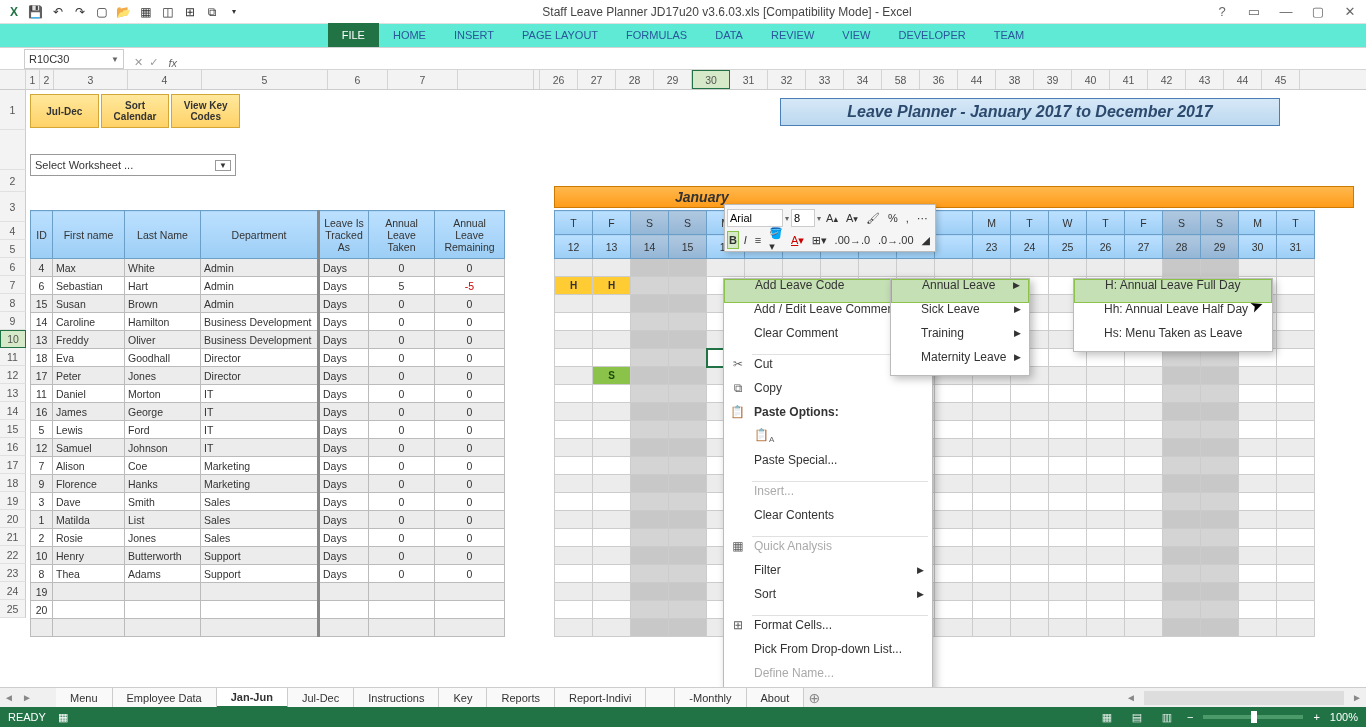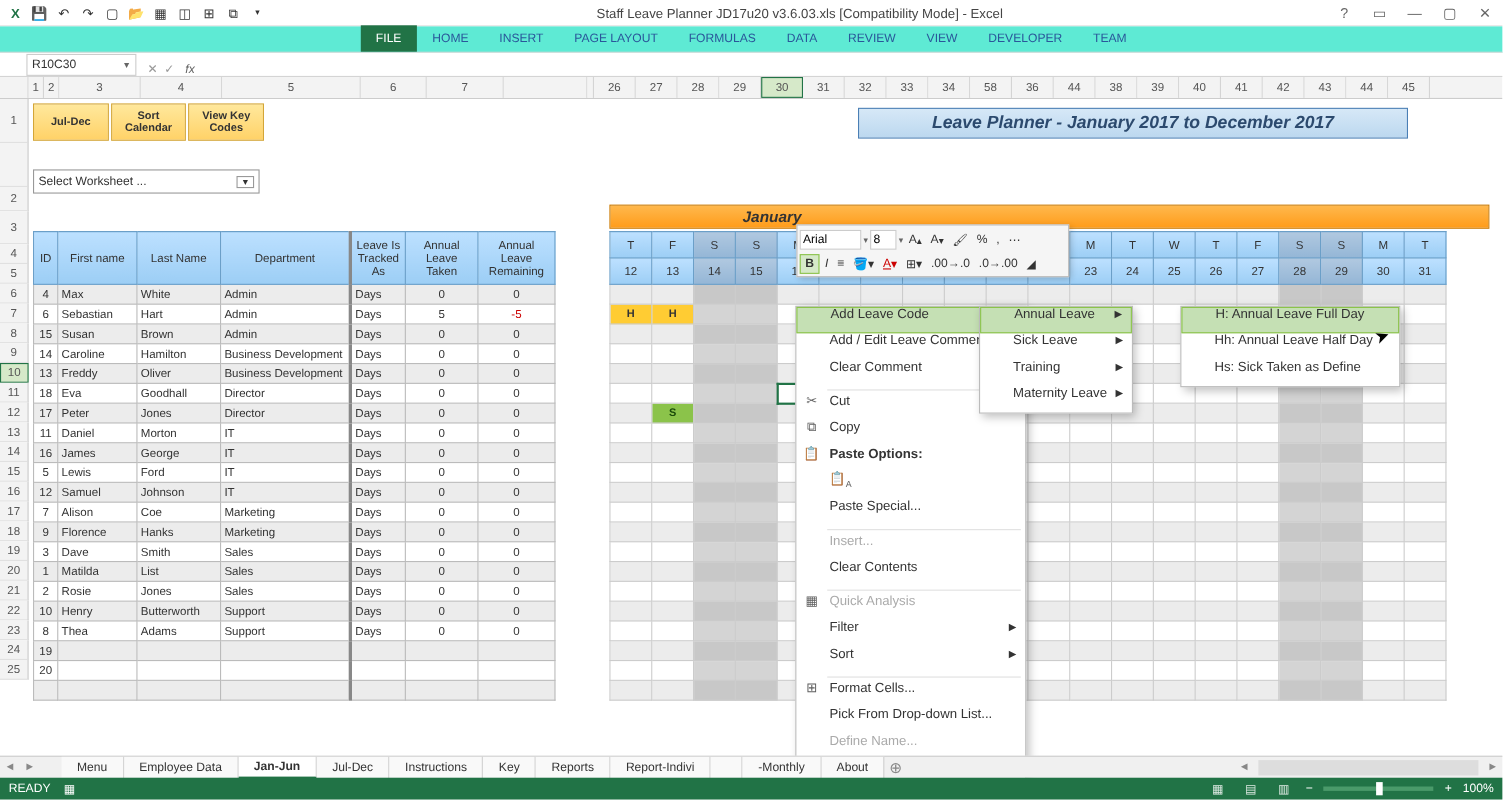--- a/index.html
+++ b/index.html
@@ -69,21 +69,21 @@
 .calgrid th.wknd { background: linear-gradient(#b0c8e0,#94b6d6); }
 .calgrid td { border: 1px solid #ccc; width: 38px; height: 18px; background: #fff; text-align: center; font-size: 10px; font-weight: bold; }
 .calgrid td.wknd { background: #d4d4d4; }
 .calgrid td.alt { background: #ececec; }
 .calgrid td.alt.wknd { background: #c8c8c8; }
 .calgrid td.sel { border: 2px solid #217346; background: #fff; }
 .calH { background: #ffcc33 !important; }
 .calS { background: #8bc34a !important; color: #1a4a0a; }
 
 
-.minitoolbar { position: absolute; left: 724px; top: 204px; width: 248px; height: 48px; background: #f5f5f5; border: 1px solid #bbb; box-shadow: 2px 2px 6px rgba(0,0,0,0.2); padding: 2px; }
+.minitoolbar { position: absolute; left: 724px; top: 204px; width: 212px; height: 48px; background: #f5f5f5; border: 1px solid #bbb; box-shadow: 2px 2px 6px rgba(0,0,0,0.2); padding: 2px; }
 .minitoolbar .mtrow { display: flex; align-items: center; gap: 2px; height: 22px; }
 .minitoolbar .mtitem { padding: 0 3px; font-size: 11px; display: flex; align-items: center; cursor: pointer; }
 .minitoolbar select, .minitoolbar .ddbox { border: 1px solid #ccc; height: 18px; font-size: 11px; }
 .mtbold { font-weight: bold; background: #d6e9c9; border: 1px solid #8bc34a; width: 18px; height: 18px; display: flex; align-items: center; justify-content: center; }
 
 
 .ctxmenu { position: absolute; background: #fff; border: 1px solid #bbb; box-shadow: 3px 3px 8px rgba(0,0,0,0.25); font-size: 12px; }
 .ctxmenu .mitem { height: 24px; display: flex; align-items: center; padding: 0 24px 12px 30px; cursor: pointer; position: relative; white-space: nowrap; }
 .ctxmenu .mitem.hl { background: #c5e0b4; border: 1px solid #8bc34a; }
 .ctxmenu .mitem.dis { color: #aaa; }
@@ -1086,21 +1086,21 @@
     </div>
   </div>
 <div class="ctxmenu ctx3" id="ctx-sub2">
     <div class="mitem hl">
       <span>H: Annual Leave Full Day</span>
     </div>
     <div class="mitem">
       <span>Hh: Annual Leave Half Day</span>
     </div>
     <div class="mitem">
-      <span>Hs: Sick Taken as Define</span>
+      <span>Hs: Menu Taken as Leave</span>
     </div>
   </div>
 
 <div class="cursor-arrow">➤</div>
 
 <div class="sheettabs">
   <div class="navbtn">◄</div>
   <div class="navbtn">►</div>
   <div style="width:20px"></div>
   <div id="sheet-tab-holder" style="display:flex">

